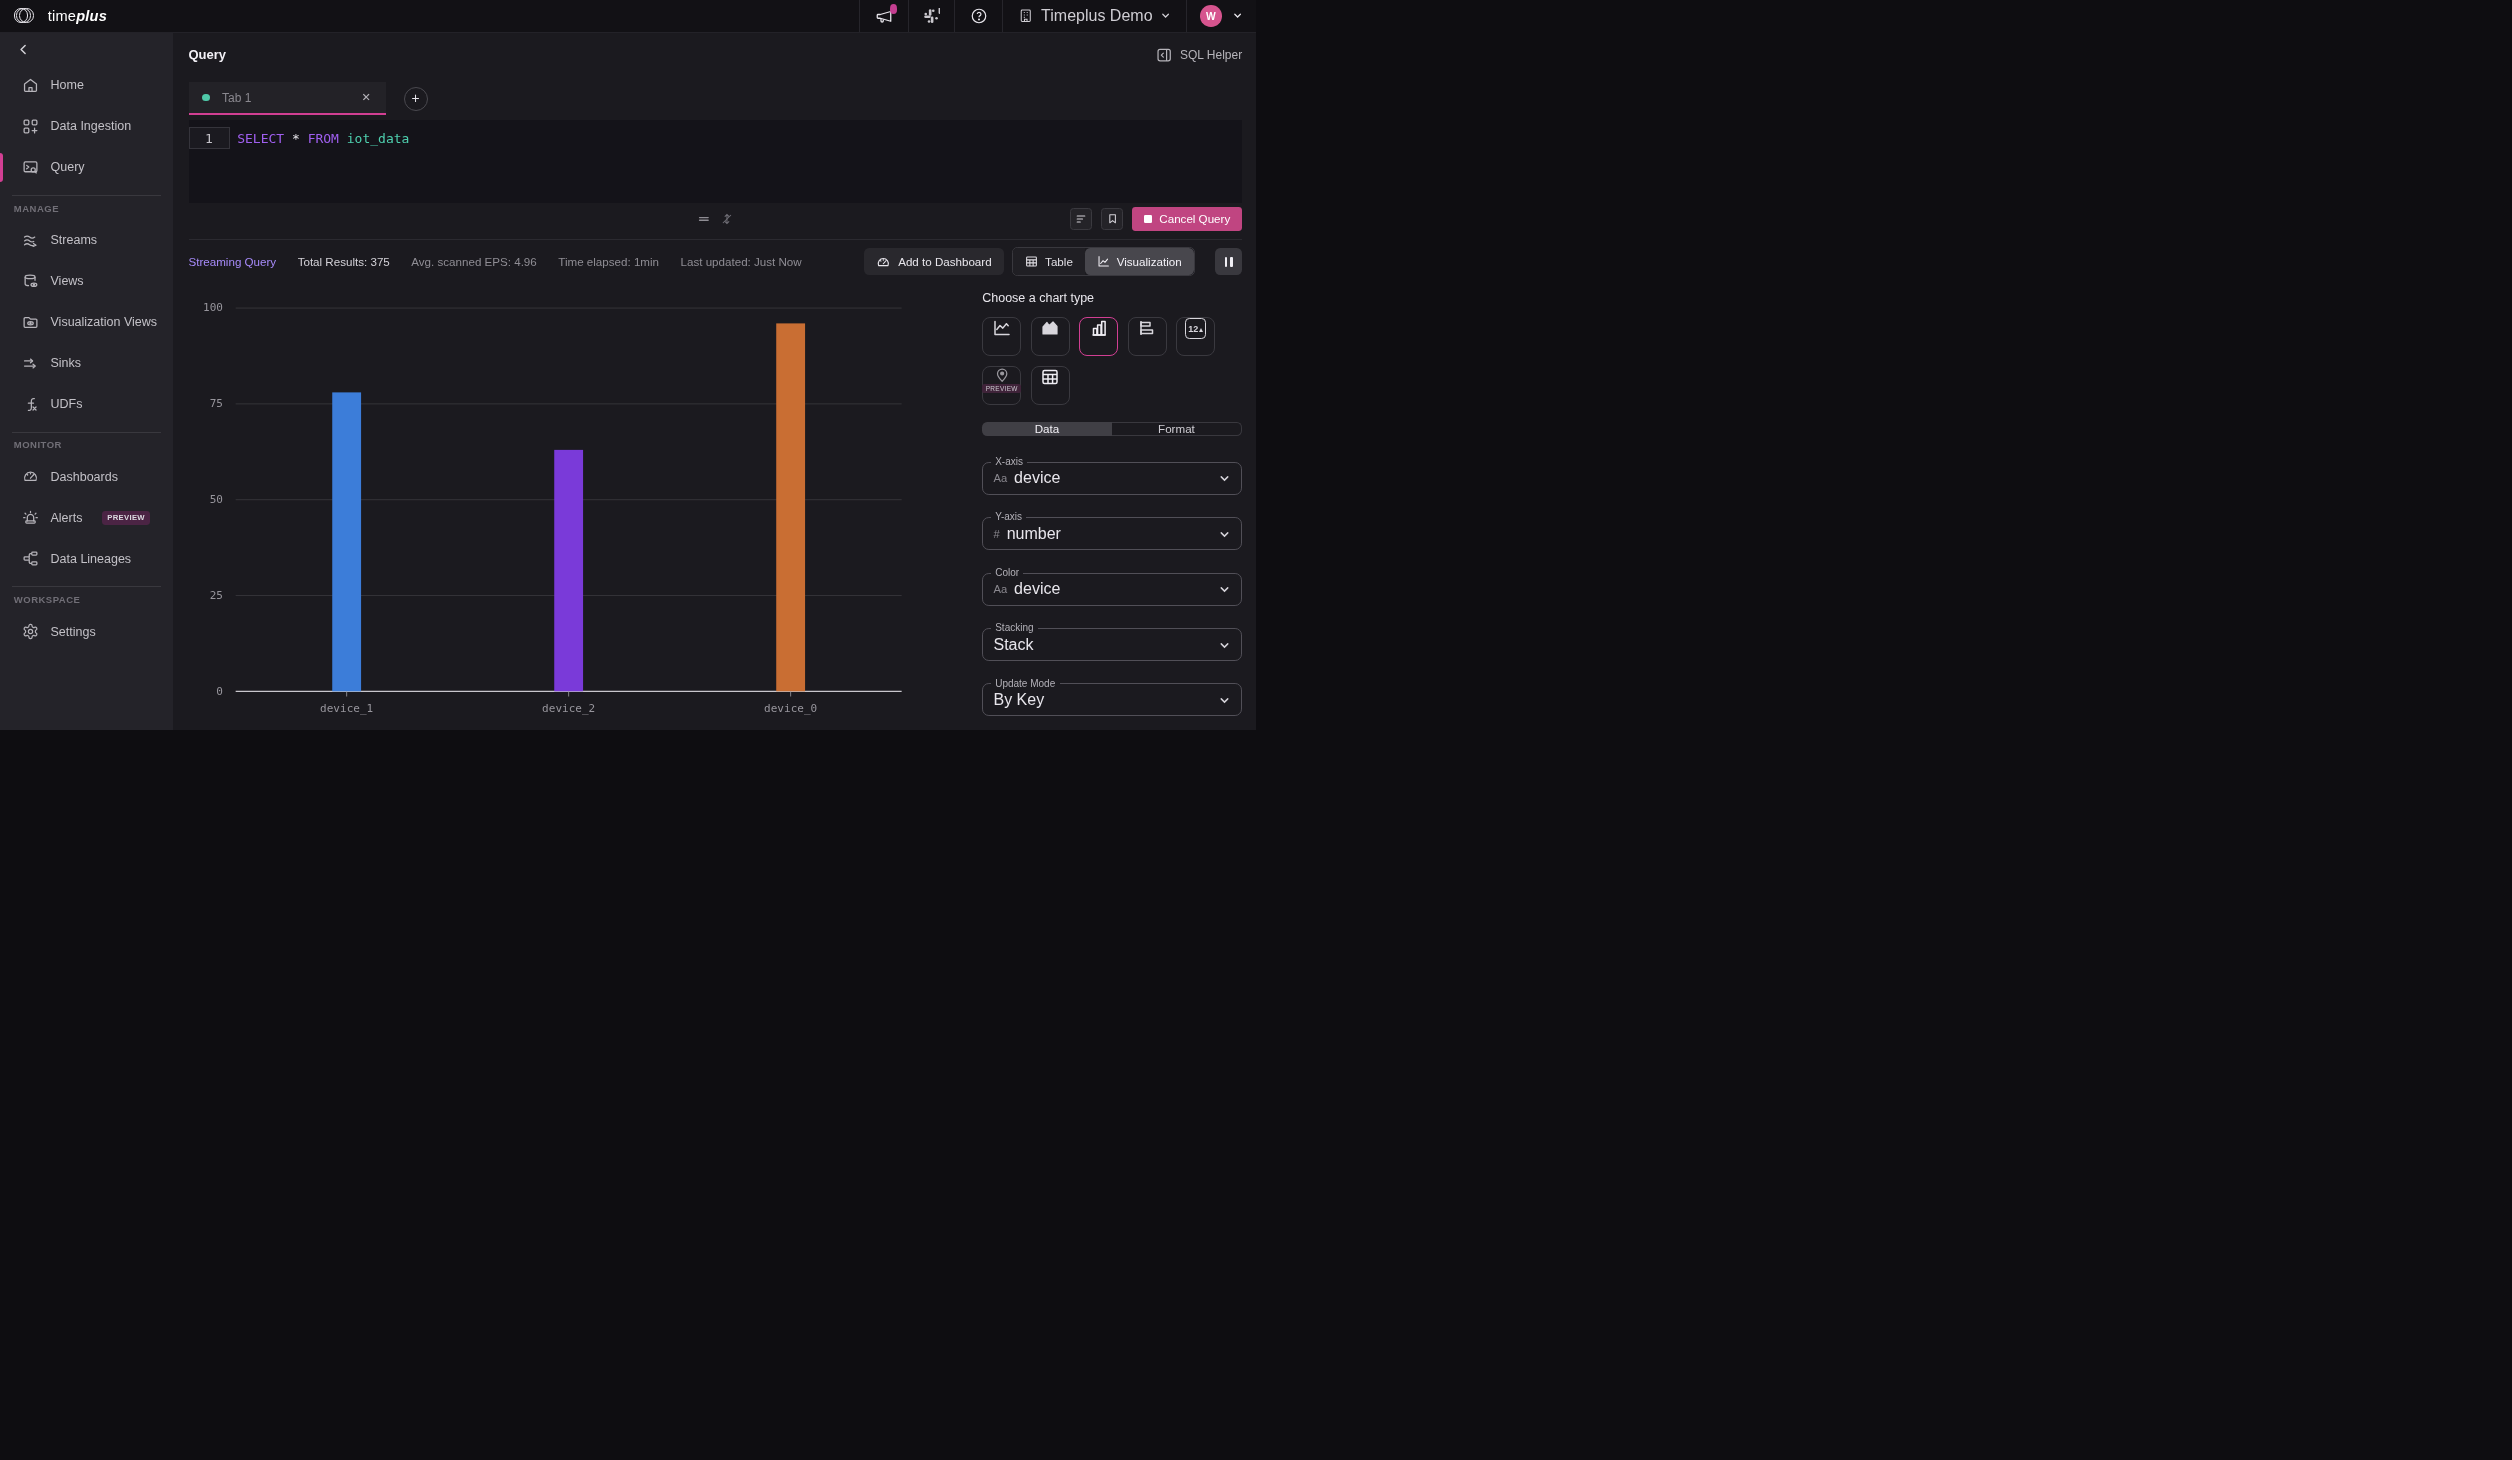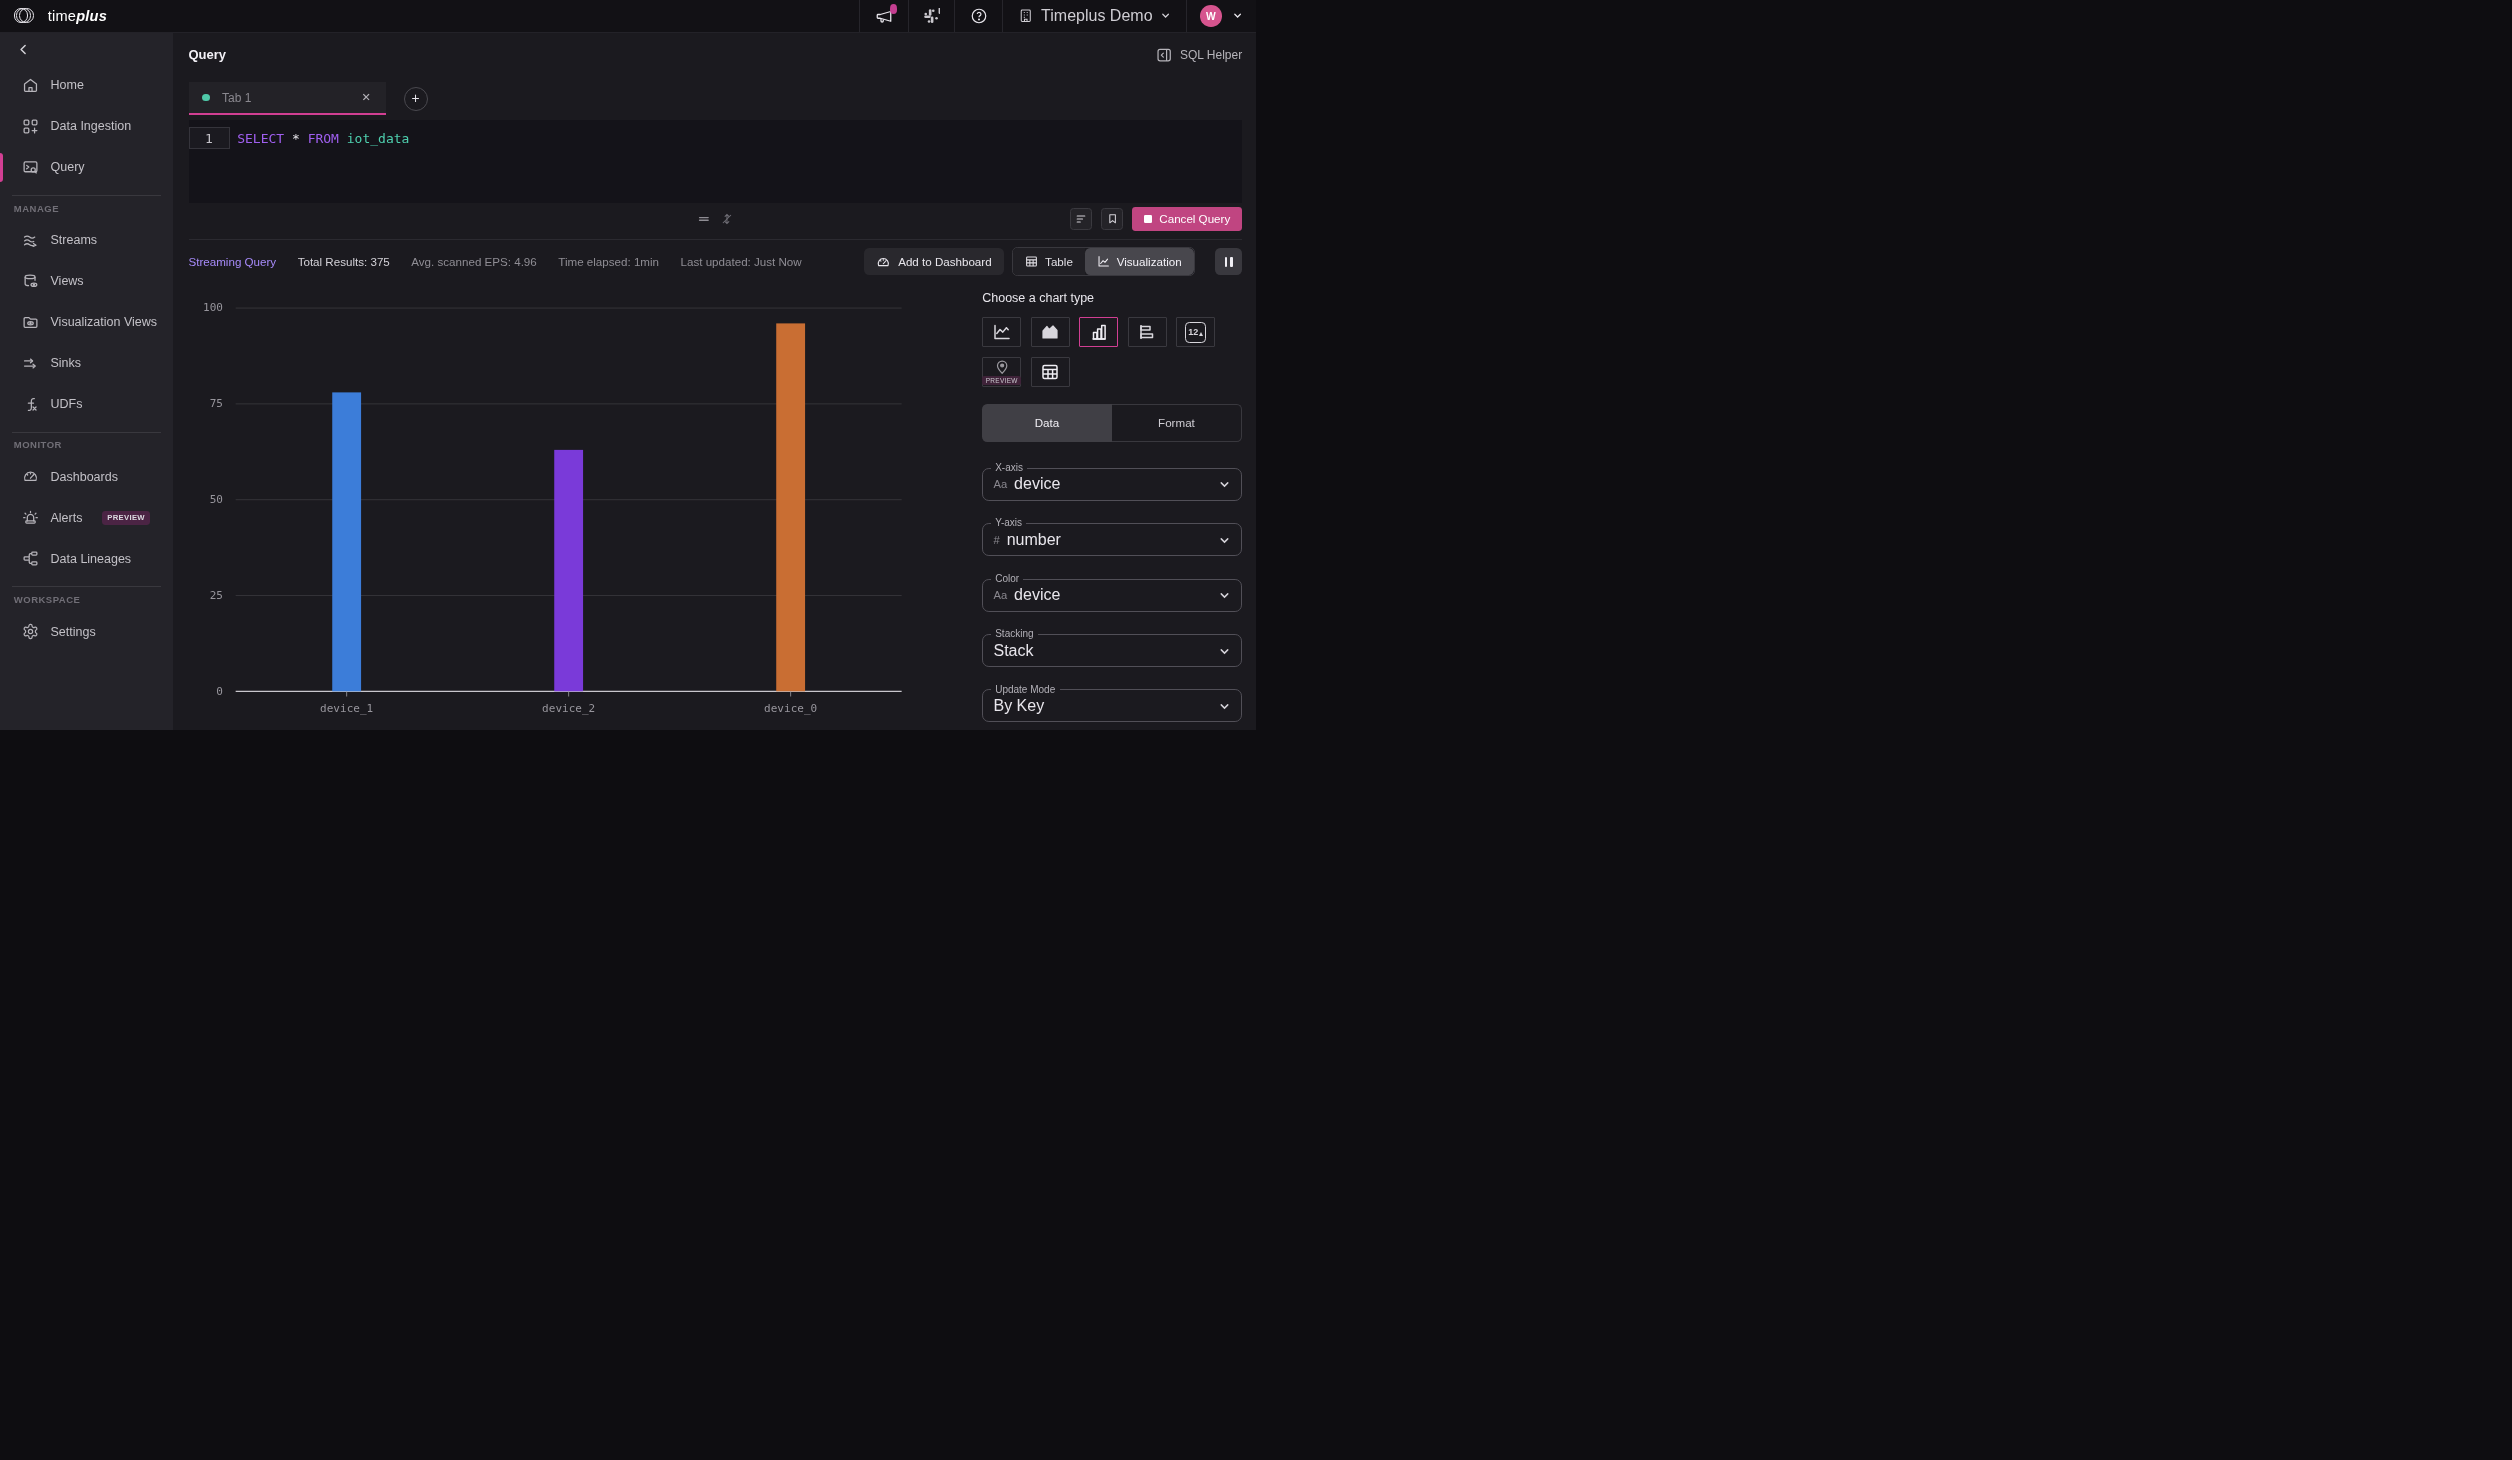--- a/index.html
+++ b/index.html
@@ -83,27 +83,27 @@
 
   .content-row { flex:1; display:flex; gap:31px; min-height:0; margin-top:0; }
   .chart-area { flex:1; min-width:0; }
   .chart-area svg { display:block; }
   .ytick,.xtick { font-family:"DejaVu Sans Mono",monospace; font-size:13px; fill:#97959c; }
 
   
   .viz-panel { width:260px; flex:0 0 auto; padding-top:6.9px; }
   .viz-title { font-size:12.5px; color:#e8e6ec; }
   .type-grid { margin-top:12px; display:flex; gap:9.5px; flex-wrap:wrap; width:251px; }
-  .type-btn { width:39px; height:30px; border-radius:1px; border:0.9px solid #3a393f; background:none; color:#d8d6dc; display:flex; flex-direction:column; align-items:center; justify-content:center; cursor:pointer; position:relative; }
+  .type-btn { width:39px; height:39px; border-radius:8px; border:0.9px solid #3a393f; background:none; color:#d8d6dc; display:flex; flex-direction:column; align-items:center; cursor:pointer; position:relative; }
   .type-btn.selected { border:1.3px solid #d23f93; }
   .sv-box { width:20.6px; height:20.6px; border:1.5px solid #d8d6dc; border-radius:4.3px; display:flex; align-items:center; justify-content:center; gap:0.9px; font-size:9px; font-weight:700; }
   .sv-tri { width:0; height:0; border-left:2.6px solid transparent; border-right:2.6px solid transparent; border-bottom:4.3px solid #d8d6dc; margin-top:3.4px; }
   .map-preview { font-size:6.5px; color:#c9c7cd; background:#3f2339; border-radius:2.6px; padding:0.9px 3.4px; margin-top:0.9px; letter-spacing:0.3px; }
 
-  .df-tabs { margin-top:17px; display:flex; height:38px; }
+  .df-tabs { margin-top:17px; display:flex; height:14px; }
   .df-tab { flex:1; display:flex; align-items:center; justify-content:center; font-size:11.6px; cursor:pointer; }
   .df-data { background:#403f45; color:#f2f0f6; border-radius:5.2px 0 0 5.2px; }
   .df-format { background:transparent; color:#cfcdd3; border:0.9px solid #39383e; border-left:none; border-radius:0 5.2px 5.2px 0; }
 
   .field { position:relative; margin-top:22.4px; height:33px; border:0.9px solid #514f57; border-radius:6.9px; display:flex; align-items:center; padding:0 31px 0 10.3px; cursor:pointer; }
   .field-label { position:absolute; top:-6.9px; left:7.7px; background:#1b1a1f; padding:0 4.3px; font-size:10px; color:#b3b1b8; }
   .field-type { color:#8a888f; font-size:11.2px; margin-right:6.9px; }
   .field-value { font-size:16px; color:#e8e6ec; }
   .field-chevron { position:absolute; right:10.3px; top:9.5px; color:#d4d2d8; }
 </style>

